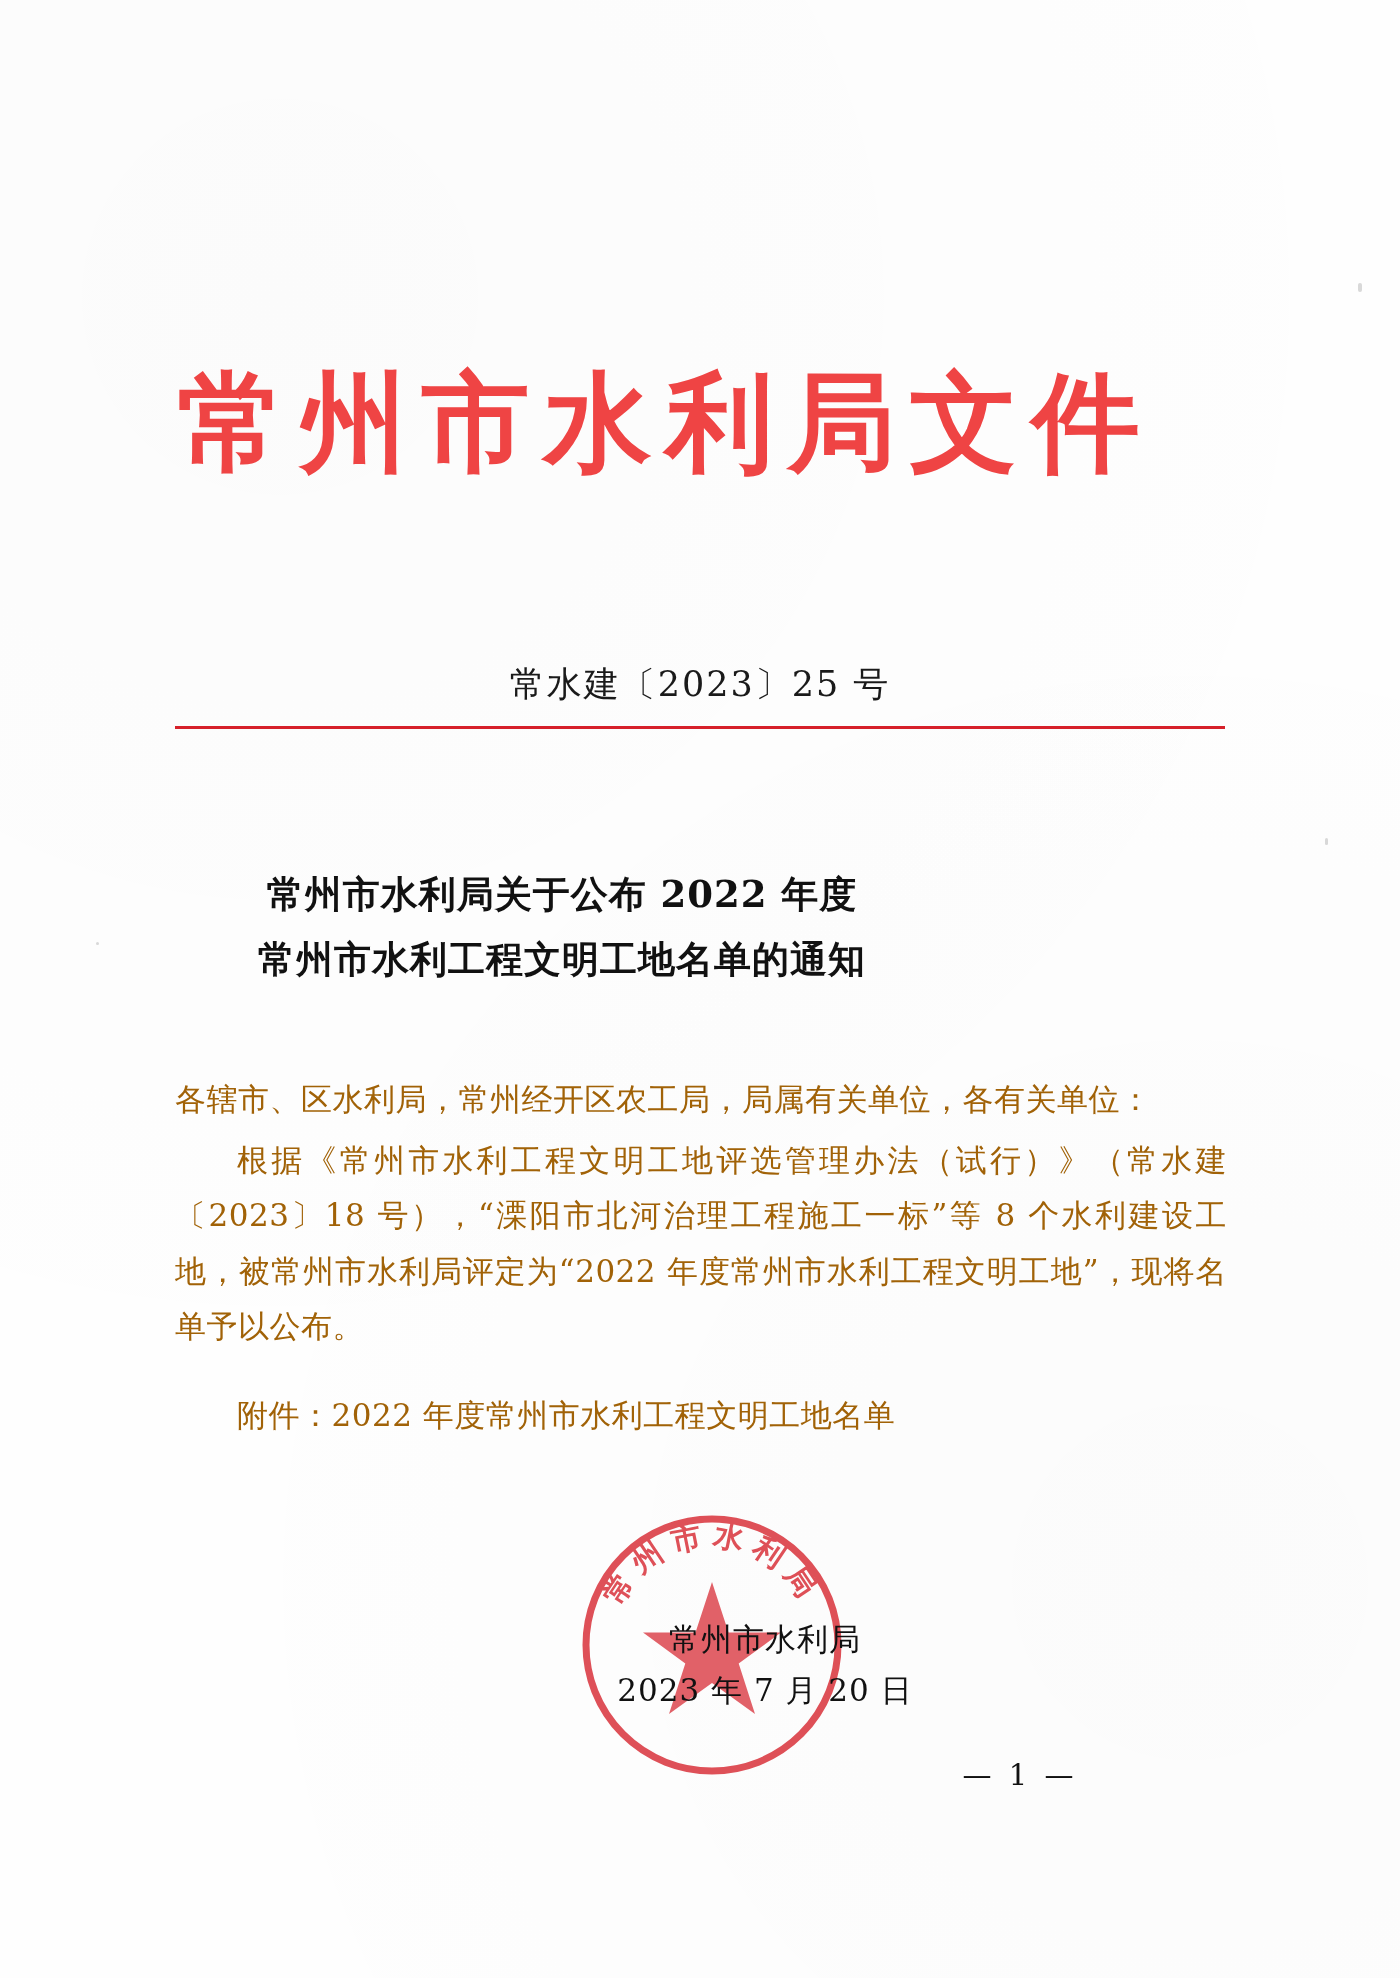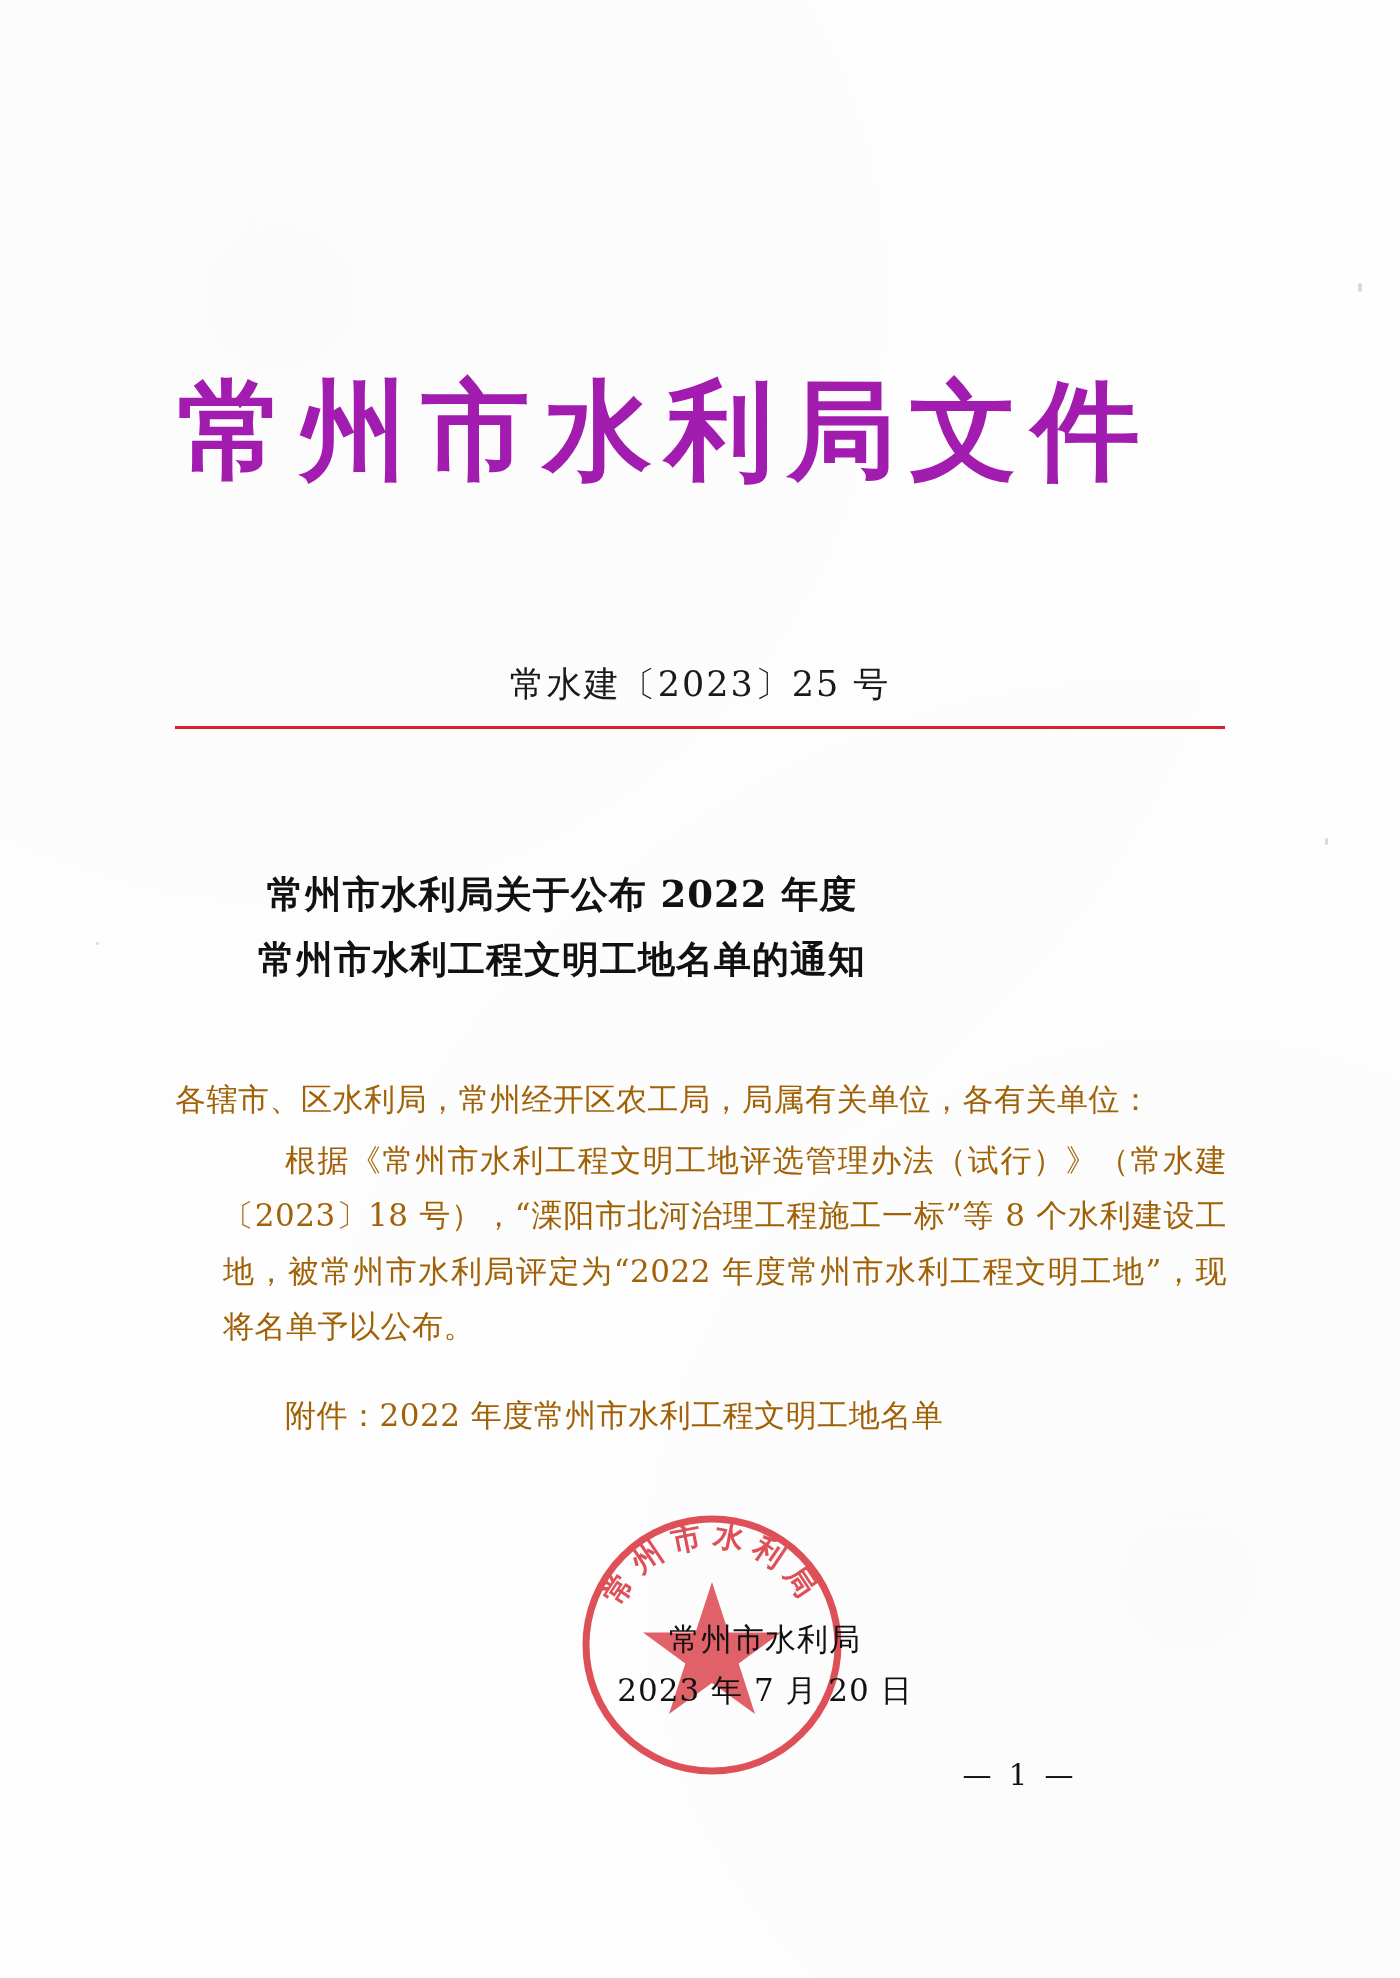--- a/index.html
+++ b/index.html
@@ -41,22 +41,22 @@
     opacity: .55;
   }
 
   
   .masthead {
     position: absolute;
     top: 372px;
     left: 0;
     width: 1317px;
     text-align: center;
-    color: #a21caf;
-    font-family: Liberation Sans, sans-serif;
+    color: #ef4444;
+    font-family: Liberation Mono, monospace;
     font-weight: bold;
     font-size: 108px;
     letter-spacing: 14px;
     line-height: 1.1;
     text-indent: 14px;
     white-space: nowrap;
   }
 
   
   .doc-number {
@@ -102,21 +102,21 @@
     left: 175px;
     width: 1052px;
     font-size: 31px;
     line-height: 1.78;
     letter-spacing: 0.5px;
     color: #a16207;
     text-align: justify;
     text-justify: inter-ideograph;
   }
   .para { margin: 0 0 6px 0; }
-  .para.indent { text-indent: 2em; margin-left: 48px; }
+  .para.indent { text-indent: 2em; }
   .para.gap { margin-top: 34px; }
 
   
   .signature {
     position: absolute;
     top: 1614px;
     left: 0;
     width: 1400px;
     text-align: center;
     font-size: 31px;

